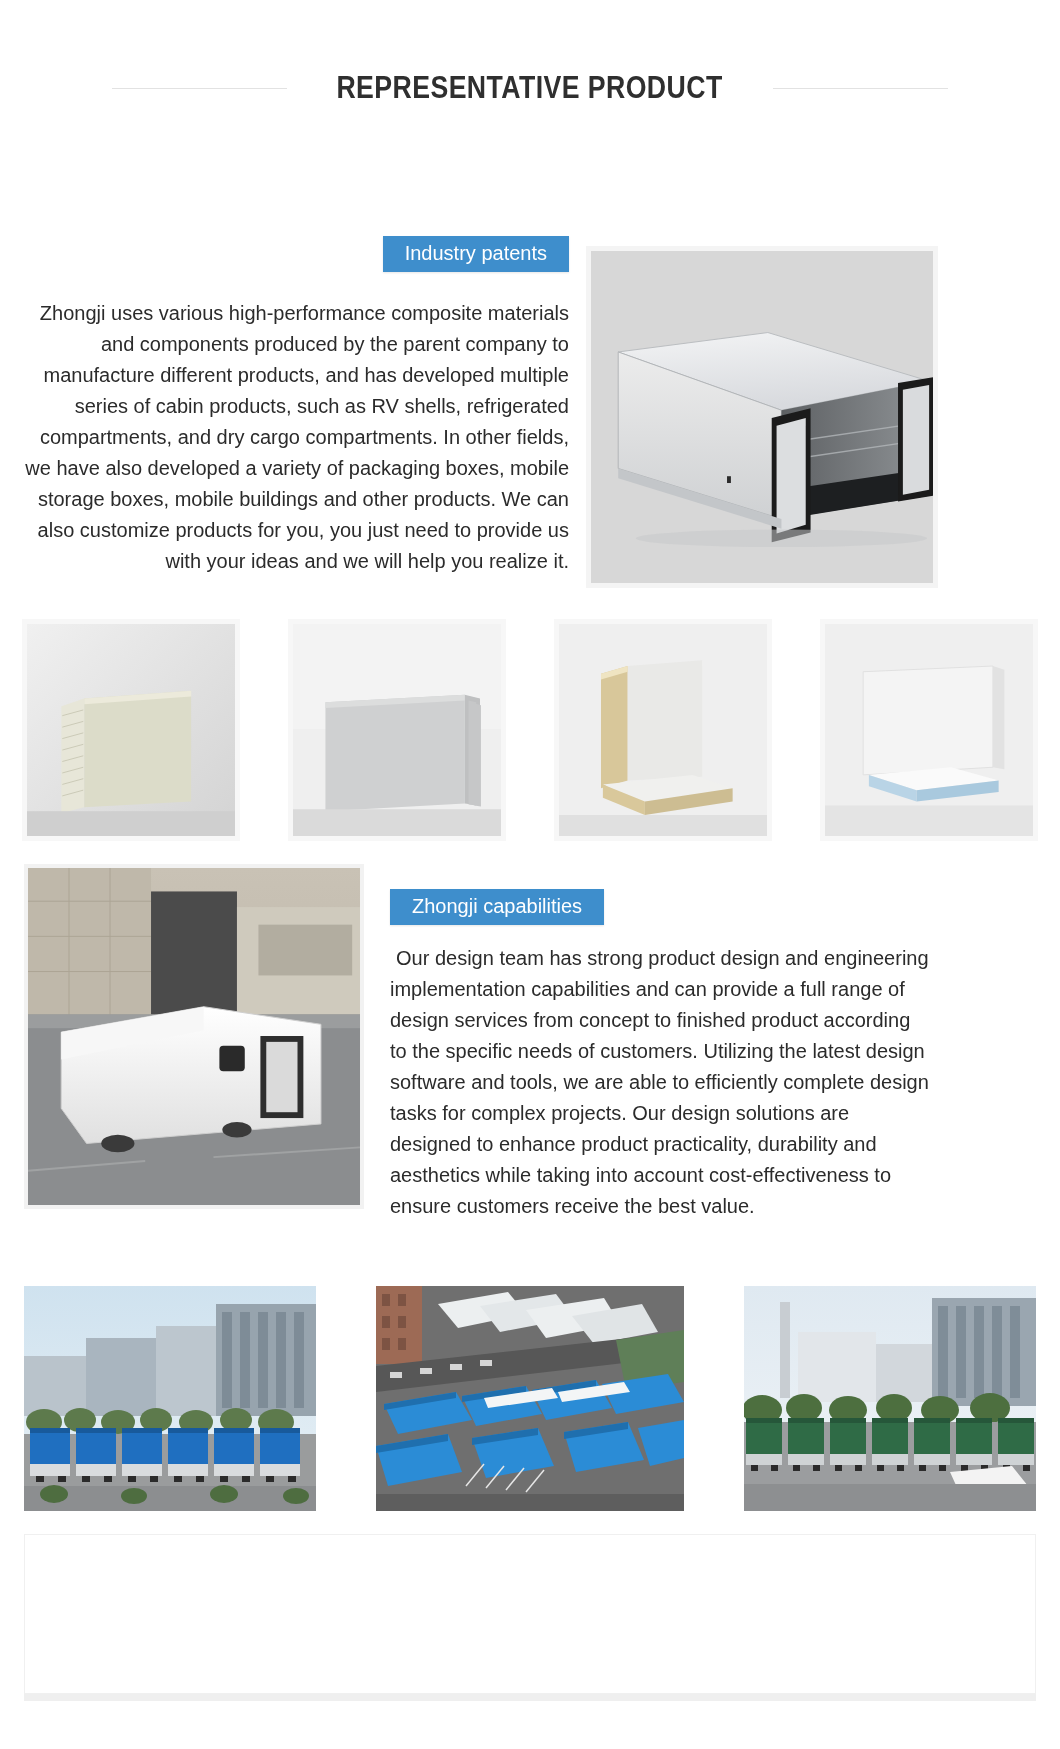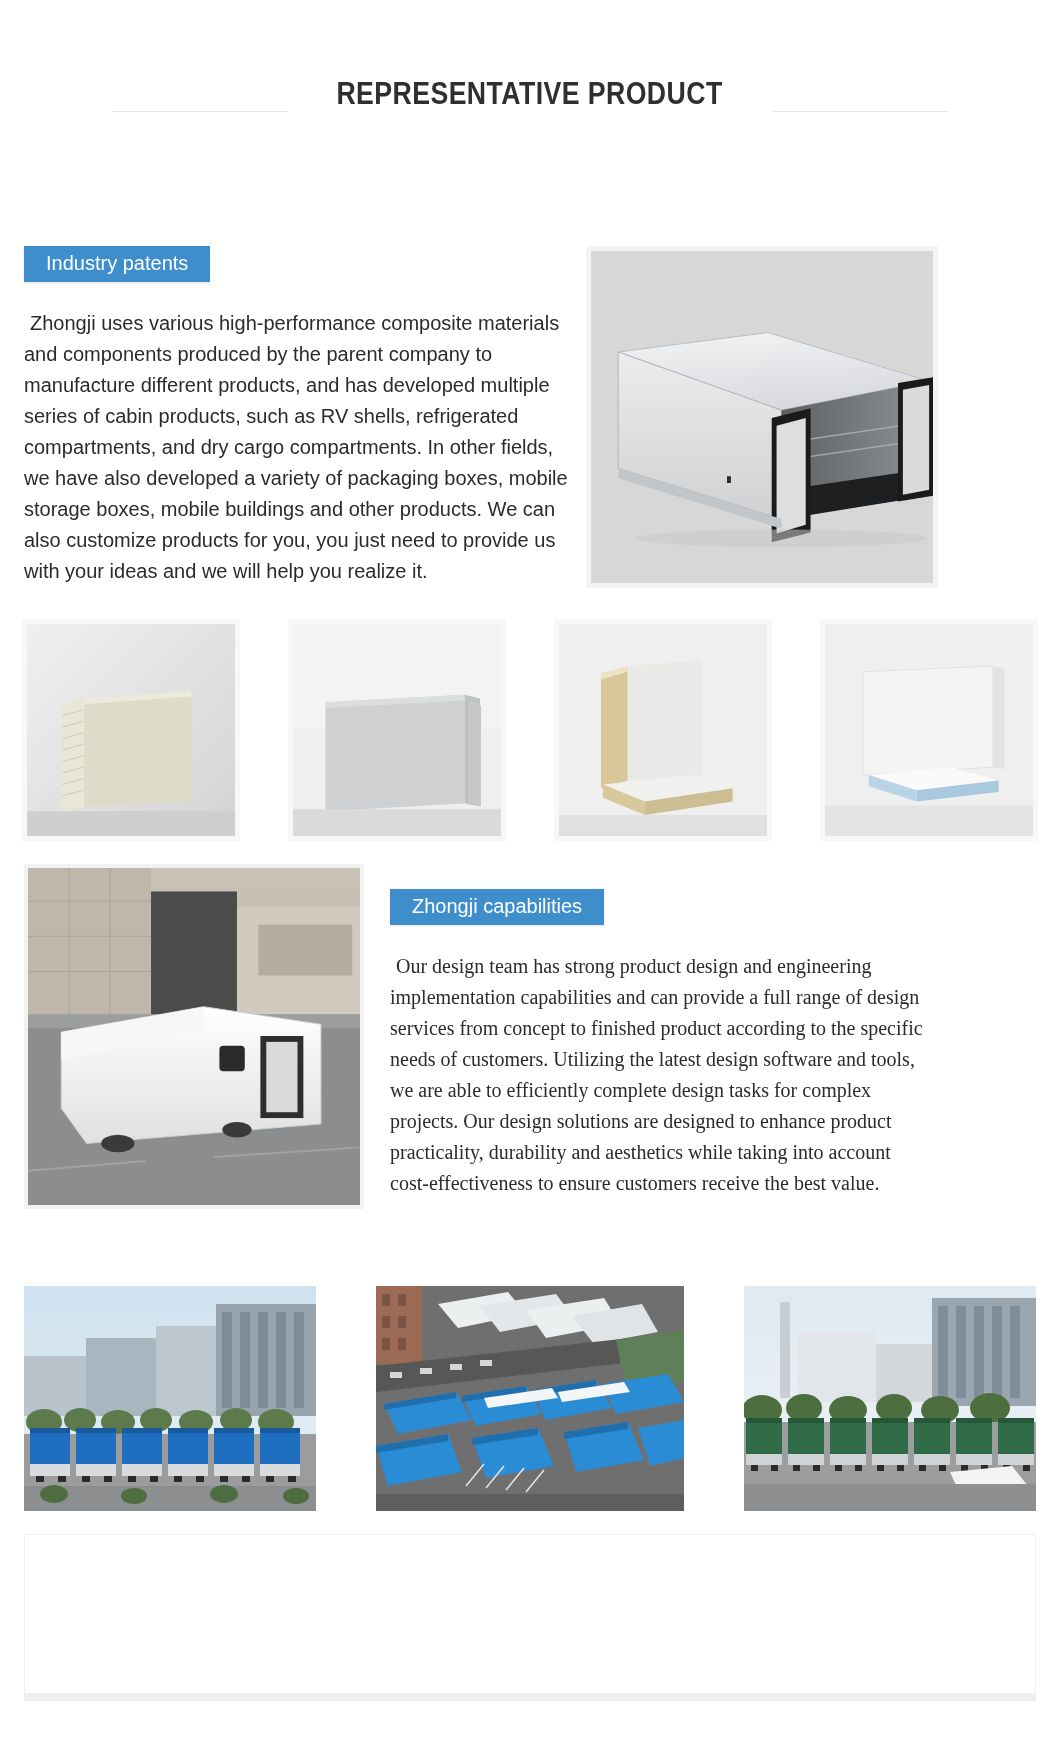--- a/index.html
+++ b/index.html
@@ -8,21 +8,21 @@
     background:#ffffff;
     font-family:"Liberation Sans", sans-serif;
     color:#333;
     overflow:hidden;
     position:relative;
   }
   .page{width:1060px;height:1749px;position:relative;}
 
   
   .header{
-    display:flex;align-items:flex-end;justify-content:center;
+    display:flex;align-items:center;justify-content:center;
     gap:18px;
     margin-top:64px;
     height:48px;
   }
   .hdr-rule{
     height:1px;background:#e2e2e2;width:175px;flex:none;
   }
   .hdr-title{
     font-size:31px;
     font-weight:bold;
@@ -45,21 +45,21 @@
     white-space:nowrap;
     box-shadow:0 1px 2px rgba(0,0,0,.10);
   }
 
   
   .sec1{
     position:absolute;
     left:0;top:160px;width:1060px;
   }
   .sec1-left{
-    position:absolute;left:24px;top:22px;width:545px;
+    position:absolute;left:24px;top:12px;width:545px;text-align:right;
   }
   .para{
     font-size:20px;
     line-height:31px;
     color:#2b2b2b;
     margin:0;
     text-indent:6px;
   }
   .sec1 .para{margin-top:26px;}
 
@@ -91,21 +91,21 @@
   .sec2{position:absolute;left:0;top:795px;width:1060px;}
   .rv-img{
     position:absolute;left:24px;top:5px;
     width:340px;height:345px;
     background:#8e8e8e;
     border:4px solid #f2f2f2;
     box-sizing:border-box;
     overflow:hidden;
   }
   .sec2-right{position:absolute;left:390px;top:30px;width:540px;}
-  .sec2-right .para{margin-top:26px;width:540px;font-family:Liberation Serif, serif;}
+  .sec2-right .para{margin-top:18px;width:540px;}
 
   
   .factory-row{
     position:absolute;left:24px;top:1222px;
     width:1012px;height:225px;
     display:flex;justify-content:space-between;
   }
   .factory-card{
     width:292px;height:225px;
     overflow:hidden;position:relative;

